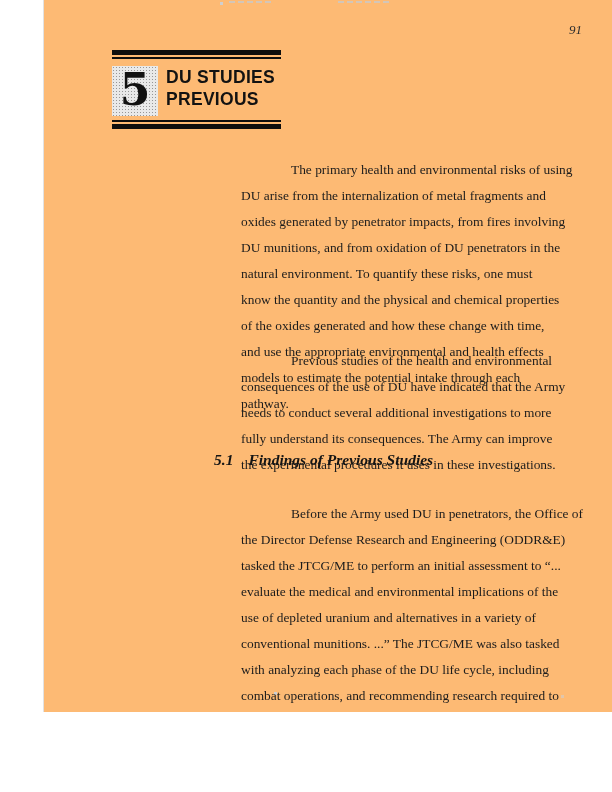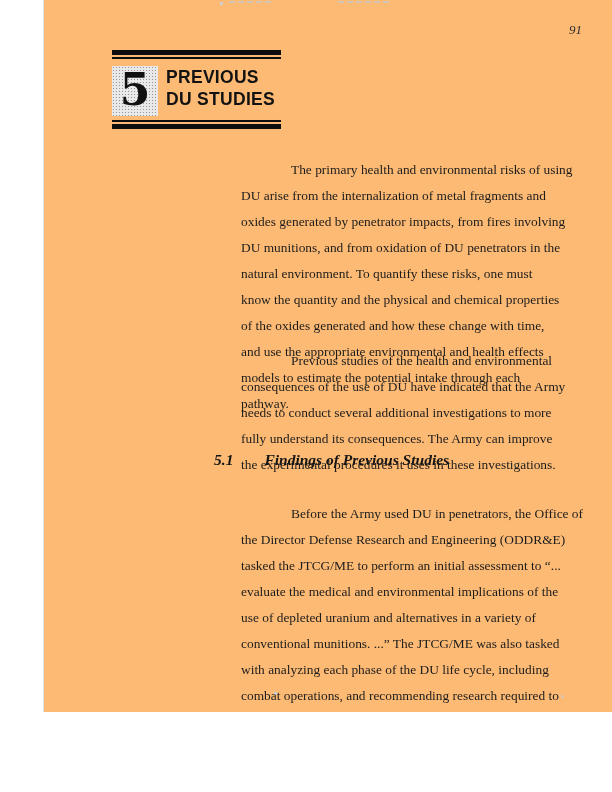--- a/index.html
+++ b/index.html
@@ -99,21 +99,21 @@
   }
   .para-1 { top: 157px; }
   .para-2 { top: 348px; }
   .para-3 { top: 501px; }
 
   .section-heading {
     position: absolute;
     left: 170px;
     top: 451px;
     display: flex;
-    gap: 31px;
+    gap: 15px;
     font-weight: 700;
     font-style: italic;
     font-size: 15.5px;
     color: #151515;
     white-space: nowrap;
   }
 </style>
 </head>
 <body>
 
@@ -127,22 +127,22 @@
 
   <div class="page-number">91</div>
 
   <div class="chapter-header">
     <div class="bar bar-top-thick"></div>
     <div class="bar bar-top-thin"></div>
     <div class="chapter-num-box">
       <span class="chapter-num">5</span>
     </div>
     <div class="chapter-title">
+      <div>DU STUDIES</div>
       <div>PREVIOUS</div>
-      <div>DU STUDIES</div>
     </div>
     <div class="bar bar-bottom-thin"></div>
     <div class="bar bar-bottom-thick"></div>
   </div>
 
   <div class="body-text para-1">The primary health and environmental risks of using
 DU arise from the internalization of metal fragments and
 oxides generated by penetrator impacts, from fires involving
 DU munitions, and from oxidation of DU penetrators in the
 natural environment. To quantify these risks, one must

